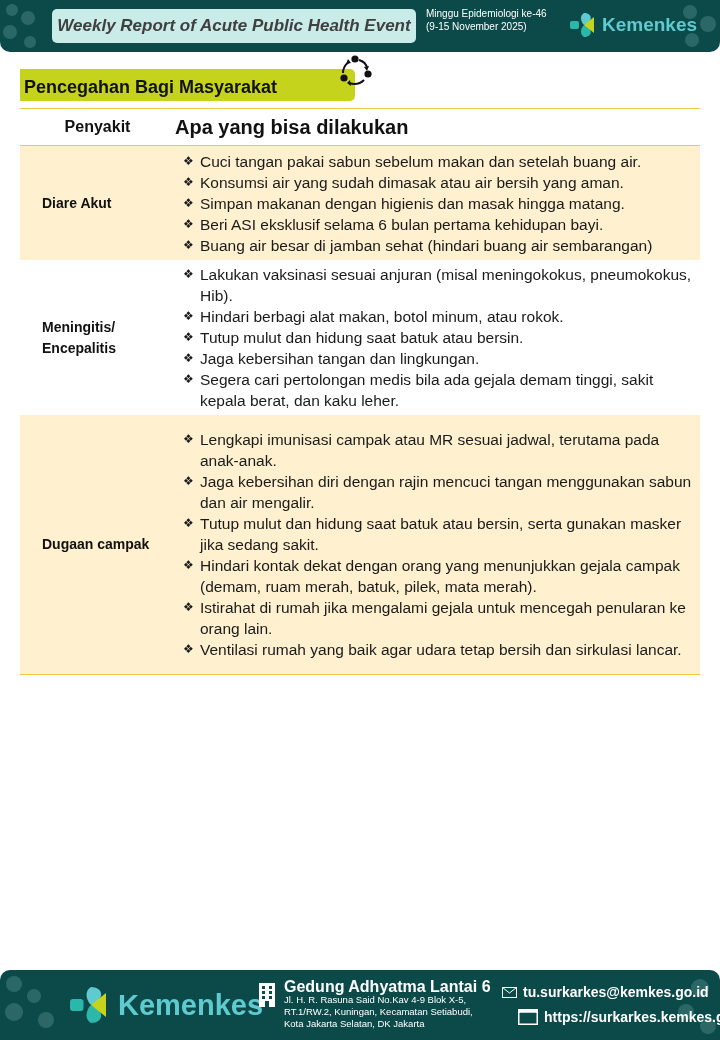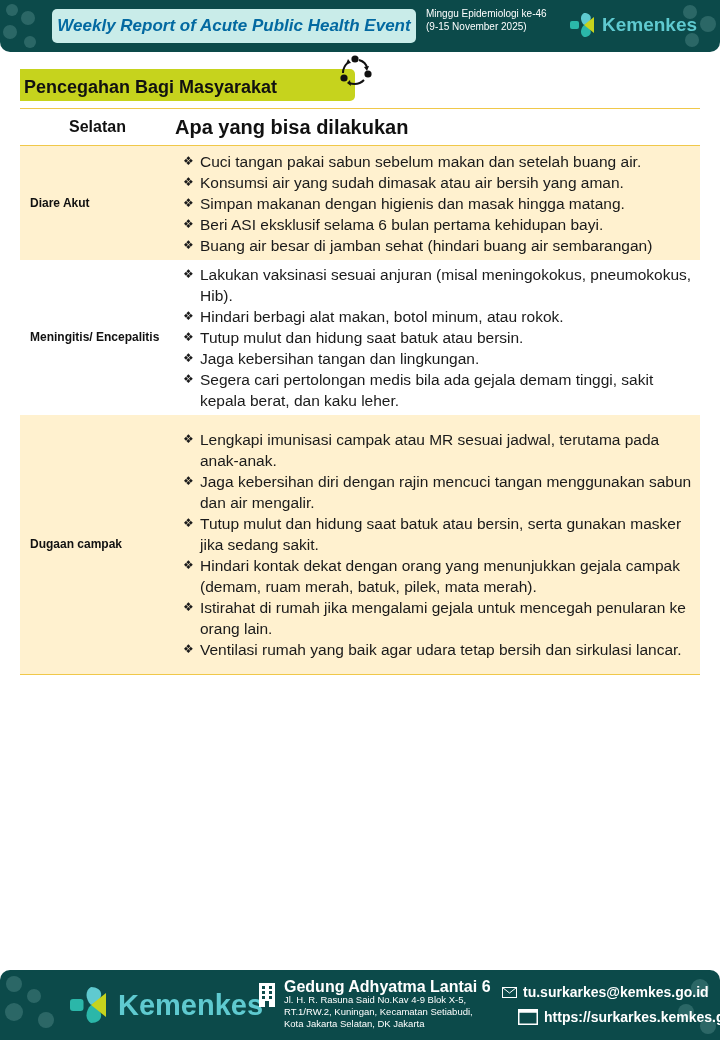--- a/index.html
+++ b/index.html
@@ -13,21 +13,21 @@
   }
   .header .pattern-l, .header .pattern-r, .footer .pattern-l, .footer .pattern-r {
     position: absolute; opacity: 0.28;
   }
   .title-pill {
     position: absolute; left: 52px; top: 9px; width: 364px; height: 34px;
     background: #c9ece9; border-radius: 5px;
     display: flex; align-items: center; justify-content: center;
   }
   .title-pill span {
-    font-style: italic; font-weight: bold; font-size: 17px; color: #0369a1;
+    font-style: italic; font-weight: bold; font-size: 17px; color: #404040;
   }
   .week-info {
     position: absolute; left: 426px; top: 7px; color: #ffffff; font-size: 10px; line-height: 13px;
   }
   .logo {
     position: absolute; display: flex; align-items: center;
   }
   .logo .word { font-weight: bold; color: #5fcad0; }
   .header .logo { left: 570px; top: 11px; }
   .header .logo .word { font-size: 19px; margin-left: 4px; }
@@ -41,21 +41,21 @@
   .section-pill span { font-weight: bold; font-size: 18px; color: #111; }
   .cycle-icon { position: absolute; left: 336px; top: 54px; }
 
   
   .tbl { position: absolute; left: 20px; top: 108px; width: 680px; border-collapse: collapse; }
   .tbl .hdr { display: flex; height: 38px; border-top: 1.5px solid #f0c84a; border-bottom: 1.5px solid #f0c84a; align-items: center; }
   .tbl .hdr .c1 { width: 155px; text-align: center; font-weight: bold; font-size: 16px; }
   .tbl .hdr .c2 { flex: 1; text-align: left; font-weight: bold; font-size: 20px; padding-right: 10px; }
   .row { display: flex; align-items: center; }
   .row.shade { background: #fff1cf; }
-  .row .disease { width: 160px; padding-left: 10px; font-weight: bold; font-size: 12px; line-height: 21px; }
+  .row .disease { width: 160px; padding-left: 22px; font-weight: bold; font-size: 14px; line-height: 21px; }
   .row .items { flex: 1; padding: 4px 6px 4px 3px; }
   .row .item { display: flex; font-size: 15.5px; line-height: 21px; color: #1a1a1a; }
   .row .item .bul { width: 17px; flex: none; font-size: 12px; line-height: 21px; }
   .row .item .txt { flex: 1; }
   .tbl .end-line { border-bottom: 1.5px solid #f0c84a; }
 
   
   .footer {
     position: absolute; left: 0; top: 970px; width: 720px; height: 70px;
     background: #0c4a4a; border-radius: 10px 10px 0 0; overflow: hidden; color: #fff;
@@ -127,21 +127,21 @@
   </g>
   <g fill="#111">
     <path d="M28 13 L31 17 L33 12 Z"></path>
     <path d="M14 26 L11 29 L15 32 Z"></path>
     <path d="M12 5 L15 9 L10 10 Z"></path>
   </g>
 </svg>
 
 <div class="tbl">
   <div class="hdr">
-    <div class="c1">Selatan</div>
+    <div class="c1">Penyakit</div>
     <div class="c2">Apa yang bisa dilakukan</div>
   </div>
 
   <div class="row shade" style="height:114px;">
     <div class="disease">Diare Akut</div>
     <div class="items">
       <div class="item">
           <span class="bul">❖</span>
           <span class="txt">Cuci tangan pakai sabun sebelum makan dan setelah buang air.</span>
         </div>

